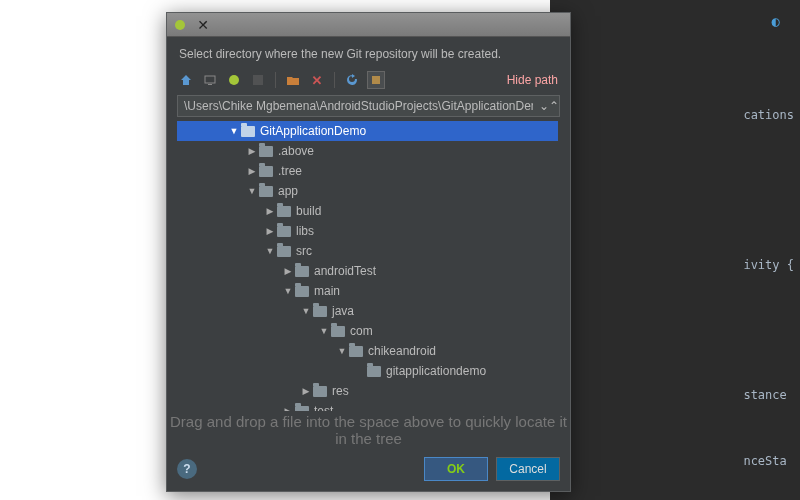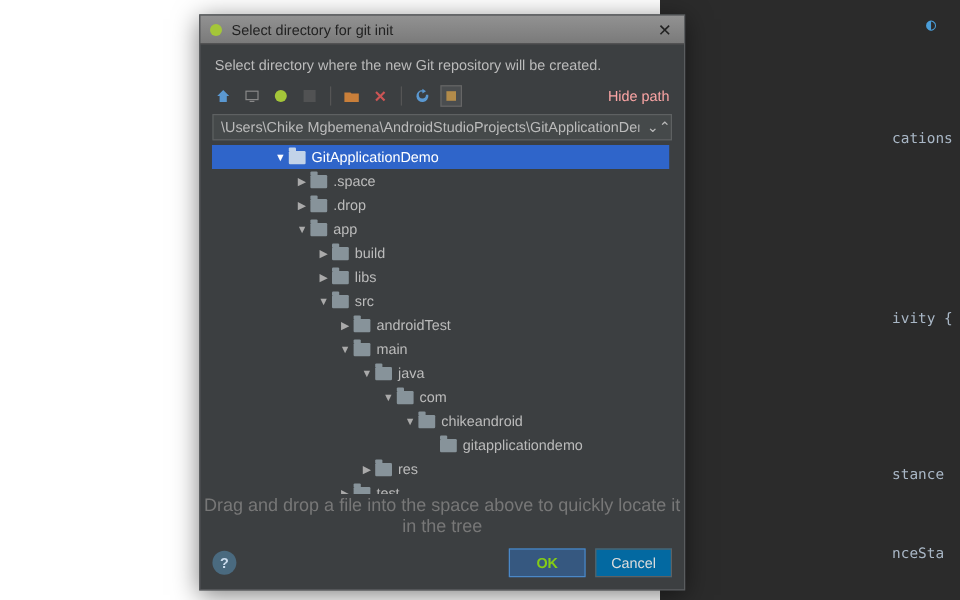--- a/index.html
+++ b/index.html
@@ -179,21 +179,20 @@
 </div>
 
 <div class="dialog">
 
   <div class="titlebar">
     <span class="app-icon">
       <svg width="12" height="12" viewBox="0 0 12 12">
           <circle cx="6" cy="6" r="5" fill="#a4c639"></circle>
         </svg>
     </span>
-    <span class="title">Select directory for git init</span>
     <span class="close">✕</span>
   </div>
 
   <div class="subtitle">Select directory where the new Git repository will be created.</div>
 
   <div class="toolbar">
     <span class="tbtn">
         <svg width="14" height="14" viewBox="0 0 14 14">
           <path d="M7 2 L12 7 H10 V12 H4 V7 H2 Z" fill="#5a98d1"></path>
         </svg>
@@ -243,26 +242,26 @@
 
   <div class="tree-wrap" id="tree">
       <div class="tree-row selected" style="--depth: 0; padding-left: 50px;">
         <span class="arrow">▼</span>
         <span class="folder-icon"></span>
         <span class="node-label">GitApplicationDemo</span>
       </div>
       <div class="tree-row" style="--depth: 1; padding-left: 68px;">
         <span class="arrow">▶</span>
         <span class="folder-icon"></span>
-        <span class="node-label">.space</span>
+        <span class="node-label">.above</span>
       </div>
       <div class="tree-row" style="--depth: 1; padding-left: 68px;">
         <span class="arrow">▶</span>
         <span class="folder-icon"></span>
-        <span class="node-label">.drop</span>
+        <span class="node-label">.tree</span>
       </div>
       <div class="tree-row" style="--depth: 1; padding-left: 68px;">
         <span class="arrow">▼</span>
         <span class="folder-icon"></span>
         <span class="node-label">app</span>
       </div>
       <div class="tree-row" style="--depth: 2; padding-left: 86px;">
         <span class="arrow">▶</span>
         <span class="folder-icon"></span>
         <span class="node-label">build</span>

